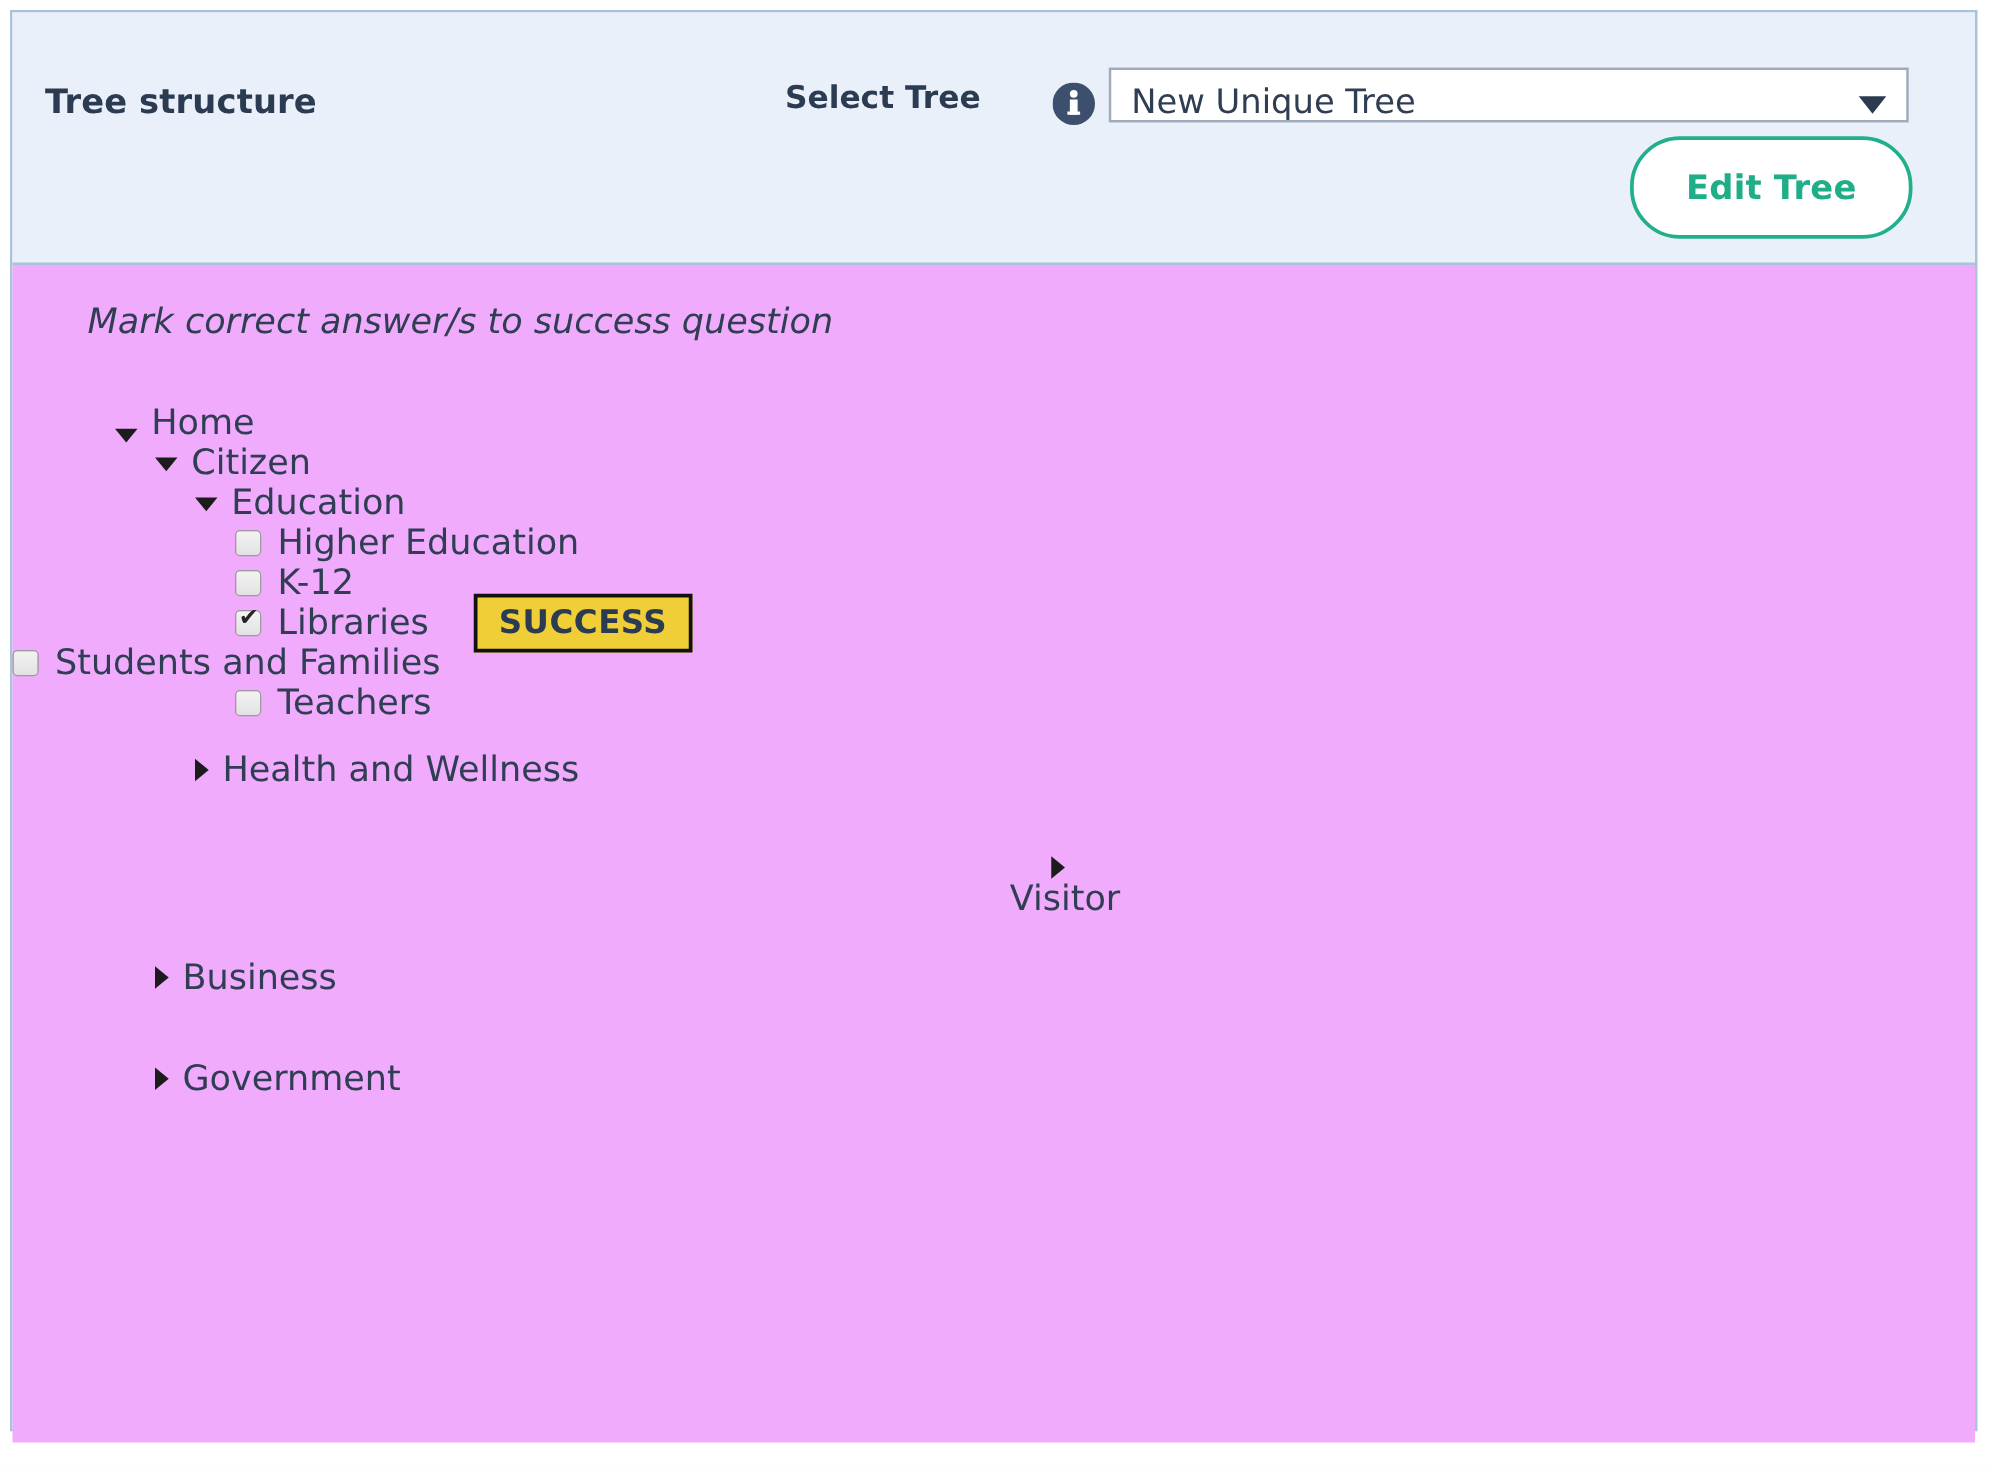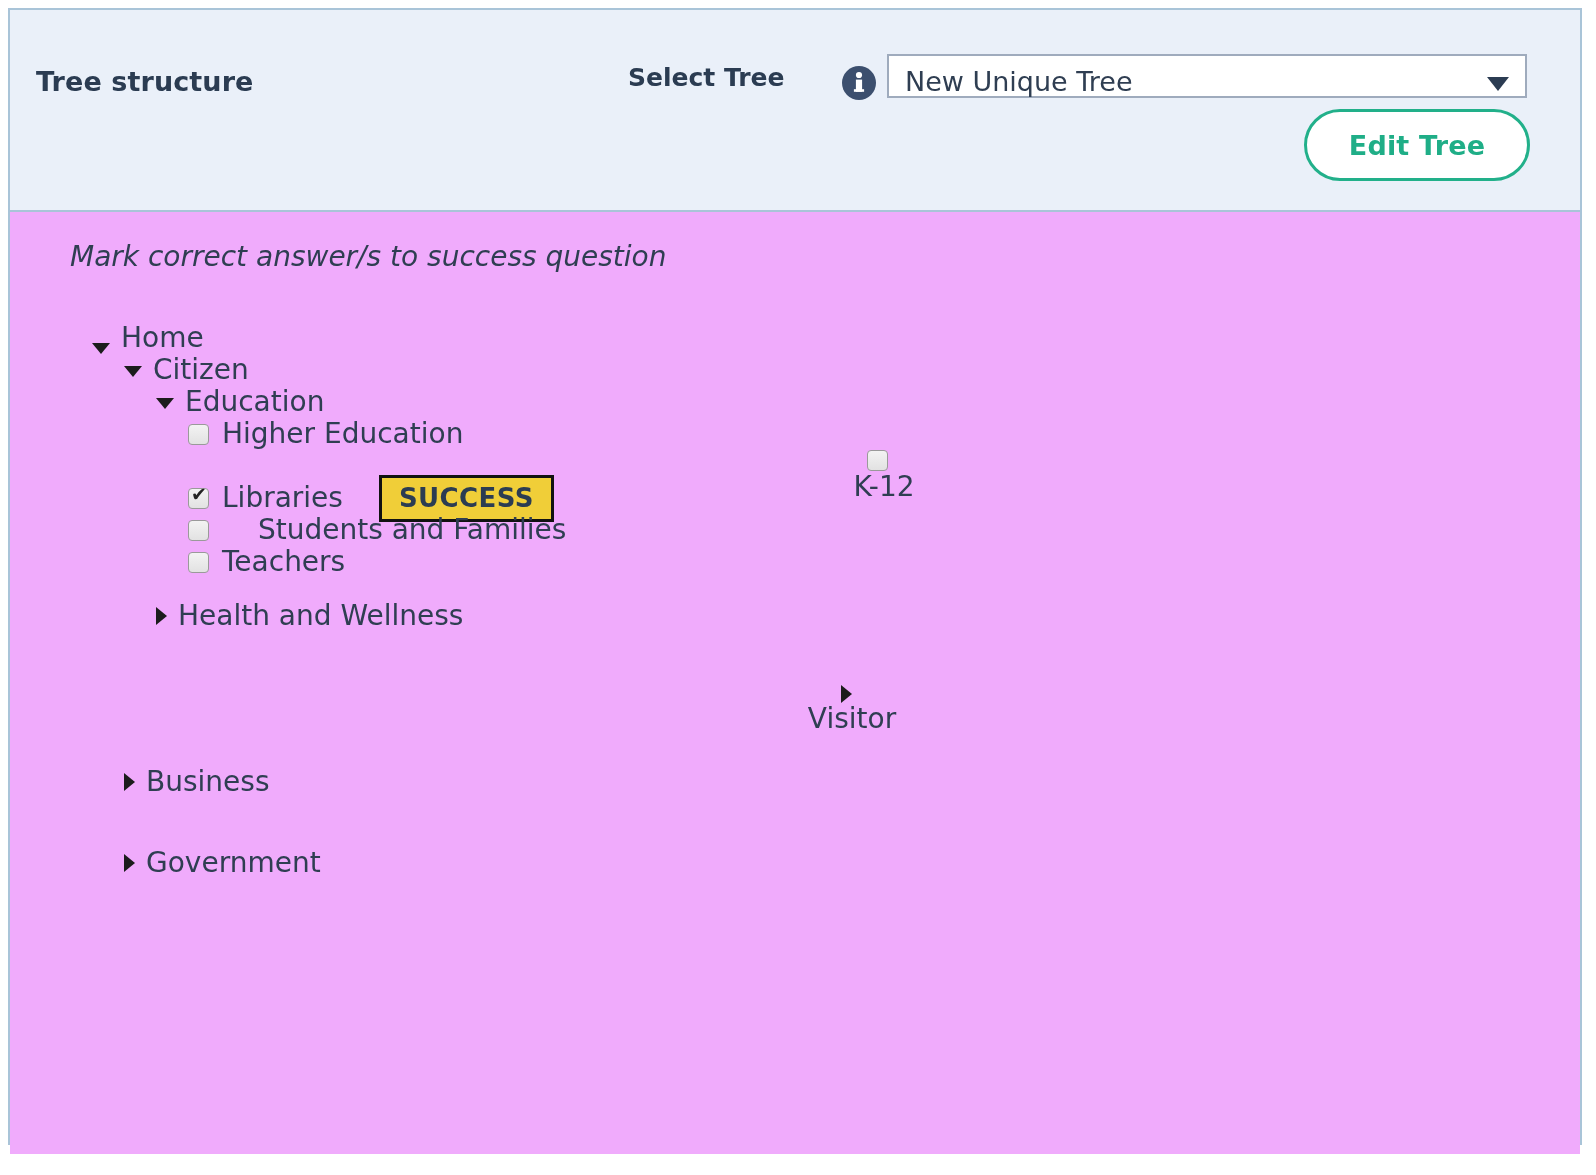--- a/index.html
+++ b/index.html
@@ -89,21 +89,21 @@
     border-left: 11px solid transparent;
     border-right: 11px solid transparent;
     border-top: 14px solid #2b3c52;
   }
 
   .edit-tree-button {
     position: absolute;
     left: 1294px;
     top: 99px;
     width: 226px;
-    height: 72px;
+    height: 82px;
     background: #ffffff;
     border: 3px solid #22b08a;
     border-radius: 40px;
     box-sizing: border-box;
     color: #1fae87;
     font-size: 27px;
     font-weight: bold;
     display: flex;
     align-items: center;
     justify-content: center;
@@ -249,30 +249,30 @@
           <span class="node-label">Citizen</span>
         </div>
         <div class="tree-node" style="padding-left: 146px;">
           <span class="twisty expanded"></span>
           <span class="node-label">Education</span>
         </div>
         <div class="tree-node" style="padding-left: 178px;">
           <span class="checkbox"></span>
           <span class="node-label">Higher Education</span>
         </div>
-        <div class="tree-node" style="padding-left: 178px; flex-direction: column;">
+        <div class="tree-node" style="padding-left: 178px;">
           <span class="checkbox"></span>
           <span class="node-label">K-12</span>
         </div>
         <div class="tree-node" style="padding-left: 178px;">
           <span class="checkbox checked"></span>
           <span class="node-label">Libraries</span>
           <span class="success-badge">SUCCESS</span>
         </div>
-        <div class="tree-node" style="padding-left: 178px; gap: 36px;">
+        <div class="tree-node" style="">
           <span class="checkbox"></span>
           <span class="node-label">Students and Families</span>
         </div>
         <div class="tree-node" style="padding-left: 178px;">
           <span class="checkbox"></span>
           <span class="node-label">Teachers</span>
         </div>
         <div class="tree-node" style="padding-left: 146px; margin-top: 22px;">
           <span class="twisty collapsed"></span>
           <span class="node-label">Health and Wellness</span>

